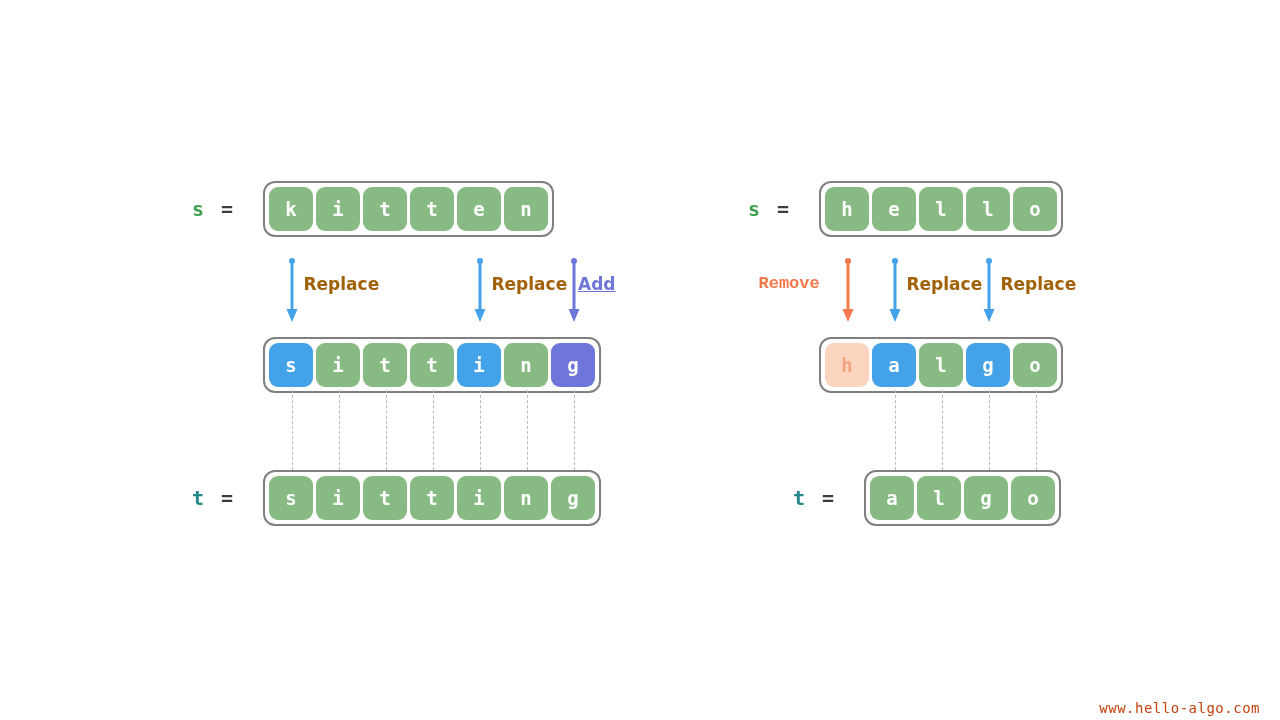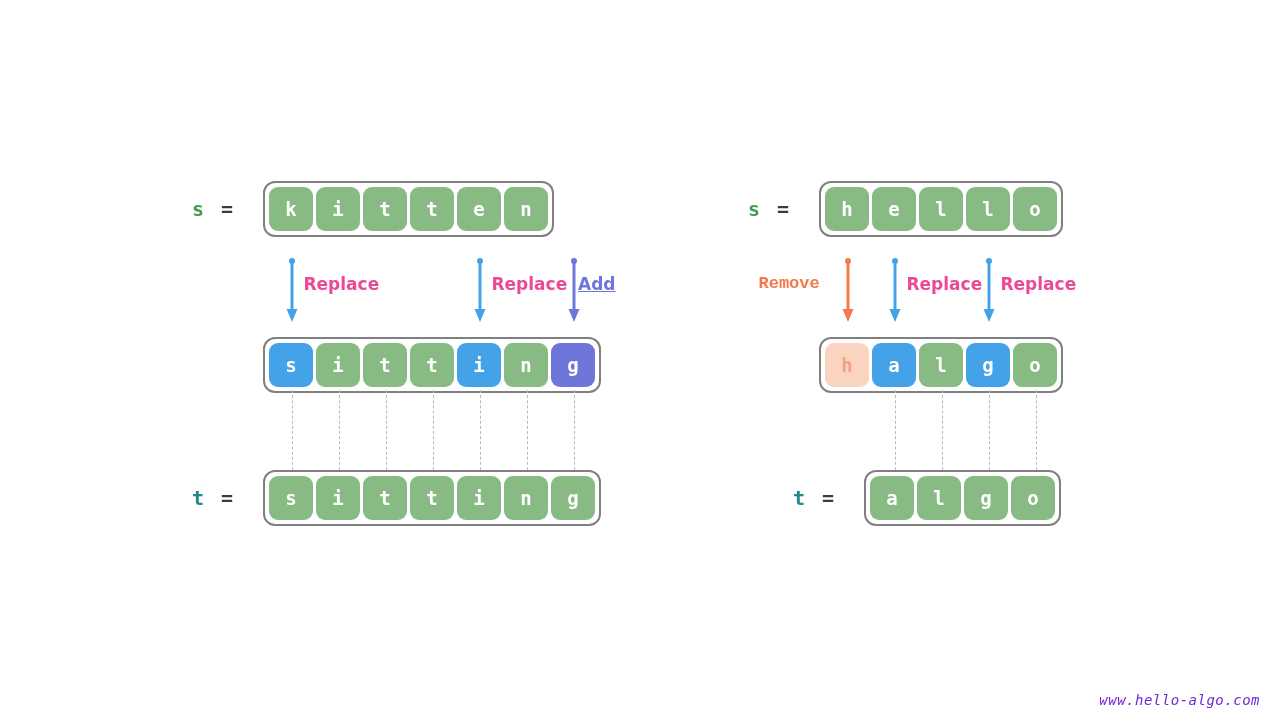--- a/index.html
+++ b/index.html
@@ -66,41 +66,40 @@
     position: absolute;
     width: 14px;
   }
   .op-label {
     position: absolute;
     font-family: "DejaVu Sans", sans-serif;
     font-size: 17px;
     font-weight: 700;
     white-space: nowrap;
   }
-  .op-label.replace { color: #ec4899; }
+  .op-label.replace { color: #a16207; }
   .op-label.add     { color: #6f76d9; }
   .op-label.remove  { color: #f4794a; }
 
   
   .dash {
     position: absolute;
     width: 0;
     border-left: 1.5px dashed #b9b9b9;
   }
 
   
   .watermark {
     position: absolute;
     right: 20px;
-    bottom: 12px;
+    bottom: 4px;
     font-family: "DejaVu Sans Mono", monospace;
     font-size: 14px;
-    color: #6d28d9;
+    color: #c2410c;
     letter-spacing: 0.5px;
-    font-style: italic;
   }
 </style>
 </head>
 <body>
 
 <div class="canvas">
 
   <div class="var-label" style="left:192px; top:181px;">
     <span class="var-name s">s</span>
     <span class="var-eq">=</span>

